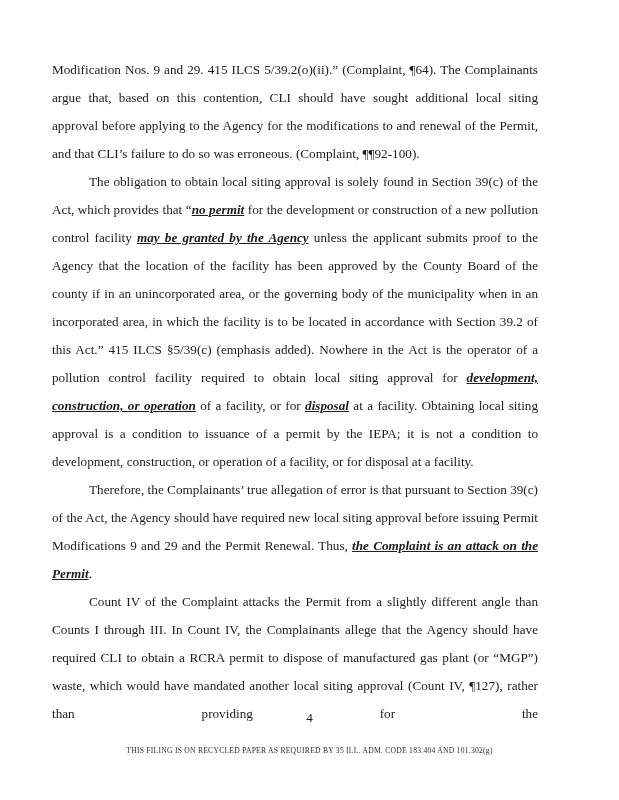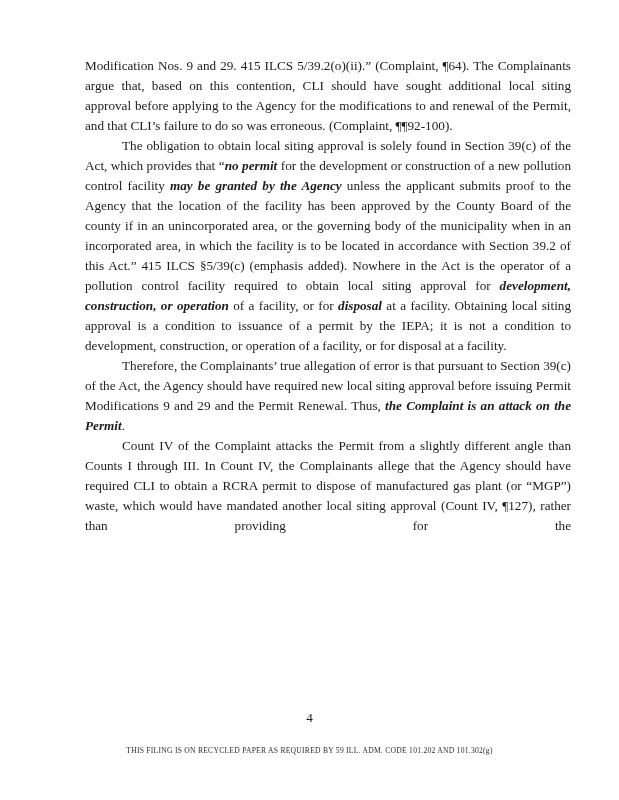--- a/index.html
+++ b/index.html
@@ -12,41 +12,42 @@
     width: 619px;
     height: 800px;
     background: #ffffff;
     overflow: hidden;
     font-family: "Liberation Serif", "DejaVu Serif", serif;
     color: #1c1c1c;
   }
   .body-text {
     position: absolute;
     top: 56px;
-    left: 85px;
+    left: 52px;
     width: 486px;
     font-size: 13.2px;
-    line-height: 20px;
+    line-height: 28px;
     text-align: justify;
     filter: blur(0.25px);
   }
   .para {
     margin: 0;
     padding: 0;
   }
   .para.indent {
     text-indent: 37px;
   }
   .para.jlast {
     text-align-last: justify;
     font-family: Liberation Serif, serif;
   }
   .bi {
     font-weight: bold;
     font-style: italic;
+    text-decoration: underline;
   }
   .page-number {
     position: absolute;
     top: 708px;
     left: 0;
     width: 619px;
     text-align: center;
     font-size: 13.2px;
     line-height: 20px;
     filter: blur(0.25px);
@@ -68,14 +69,14 @@
 <body>
 
 <div class="page">
   <div class="body-text">
       <p class="para"><span>Modification Nos. 9 and 29. 415 ILCS 5/39.2(o)(ii).”  (Complaint, ¶64).  The Complainants argue that, based on this contention, CLI should have sought additional local siting approval before applying to the Agency for the modifications to and renewal of the Permit, and that CLI’s failure to do so was erroneous.  (Complaint, ¶¶92-100).</span></p>
       <p class="para indent"><span>The obligation to obtain local siting approval is solely found in Section 39(c) of the Act, which provides that “</span><span class="bi">no permit</span><span> for the development or construction of a new pollution control facility </span><span class="bi">may be granted by the Agency</span><span> unless the applicant submits proof to the Agency that the location of the facility has been approved by the County Board of the county if in an unincorporated area, or the governing body of the municipality when in an incorporated area, in which the facility is to be located in accordance with Section 39.2 of this Act.”  415 ILCS §5/39(c) (emphasis added).  Nowhere in the Act is the operator of a pollution control facility required to obtain local siting approval for </span><span class="bi">development, construction, or operation</span><span> of a facility, or for </span><span class="bi">disposal</span><span> at a facility.  Obtaining local siting approval is a condition to issuance of a permit by the IEPA; it is not a condition to development, construction, or operation of a facility, or for disposal at a facility.</span></p>
       <p class="para indent"><span>Therefore, the Complainants’ true allegation of error is that pursuant to Section 39(c) of the Act, the  Agency should have required new local siting approval before issuing Permit Modifications 9 and 29 and the Permit Renewal.  Thus, </span><span class="bi">the Complaint is an attack on the Permit</span><span>.</span></p>
       <p class="para indent jlast"><span>Count IV of the Complaint attacks the Permit from a slightly different angle than Counts I through III.  In Count IV, the Complainants allege that the Agency should have required CLI to obtain a RCRA permit to dispose of manufactured gas plant (or “MGP”) waste, which would have mandated another local siting approval (Count IV, ¶127), rather than providing for the</span></p>
     </div>
   <div class="page-number">4</div>
-  <div class="footer-note">THIS FILING IS ON RECYCLED PAPER AS REQUIRED BY 59 ILL. ADM. CODE 101.202 AND 101.302(g)</div>
+  <div class="footer-note">THIS FILING IS ON RECYCLED PAPER AS REQUIRED BY 35 ILL. ADM. CODE 183.404 AND 101.302(g)</div>
 </div>
 
 </body></html>

